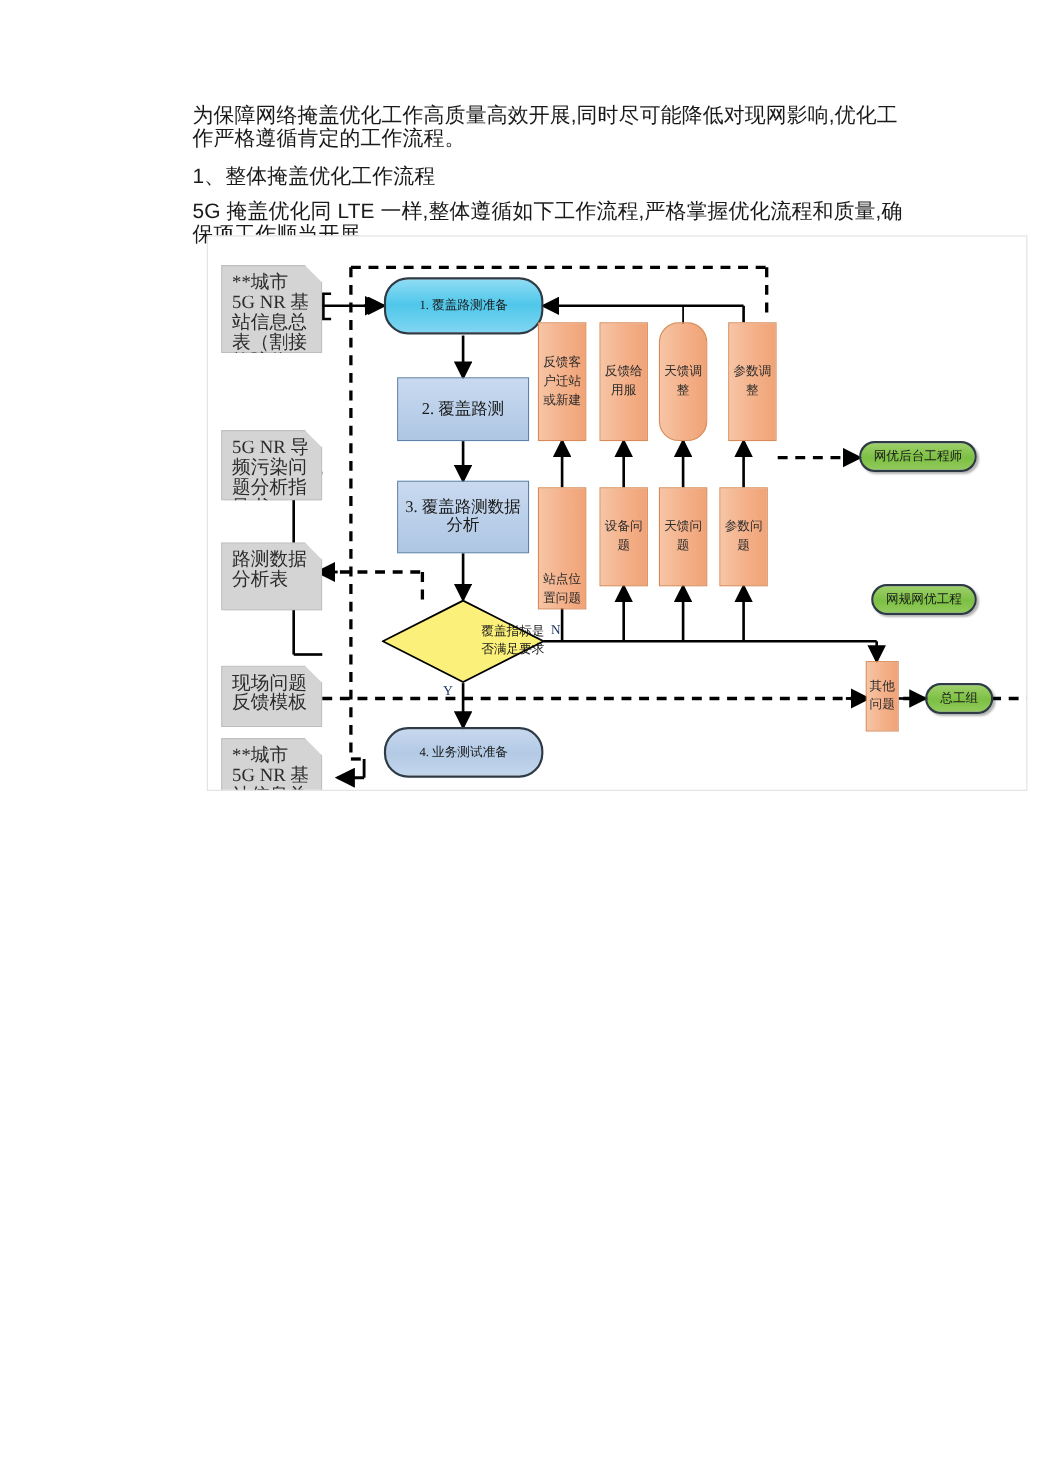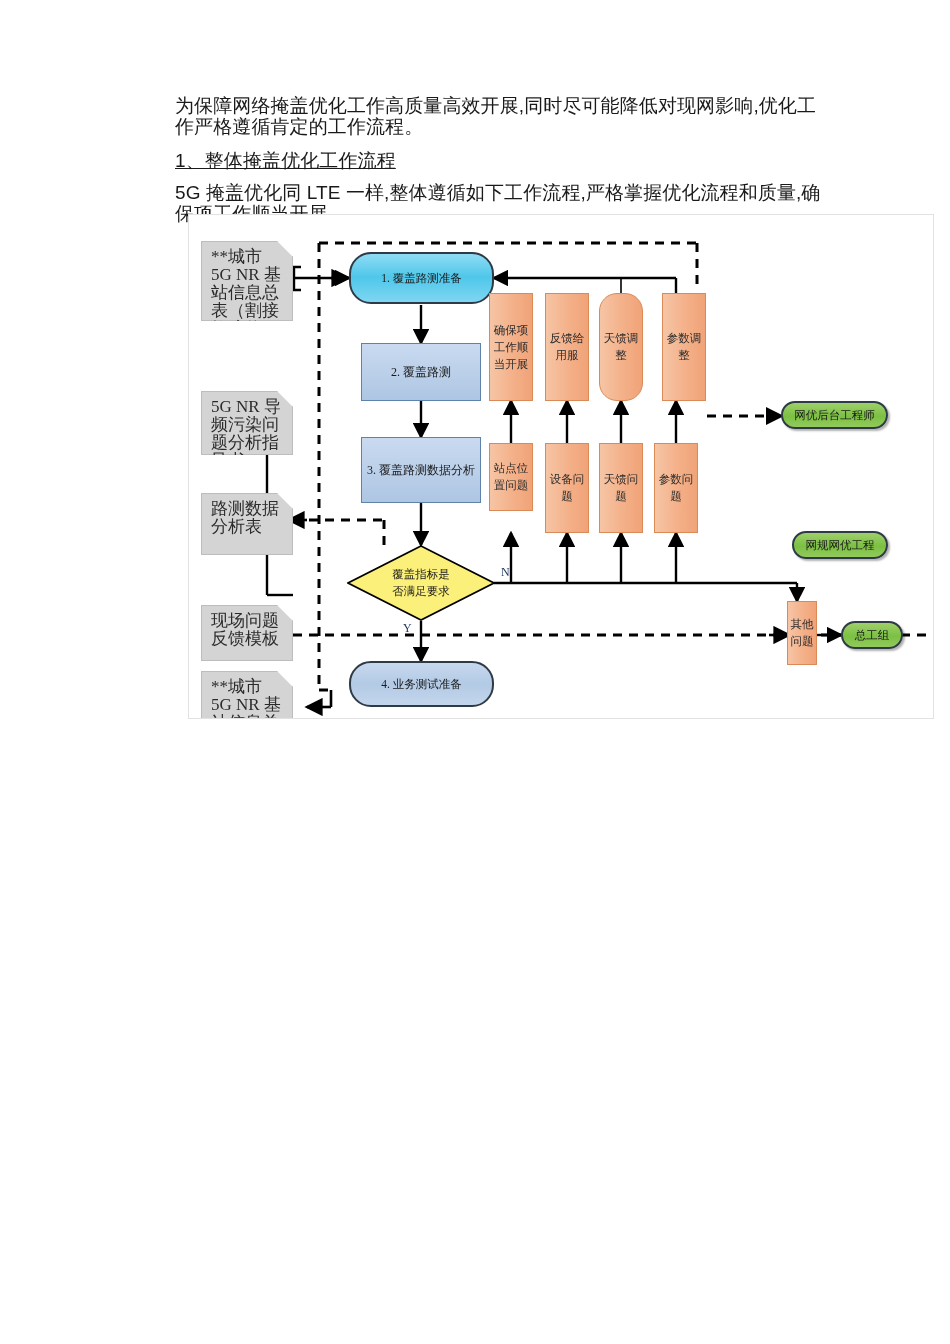--- a/index.html
+++ b/index.html
@@ -22,21 +22,21 @@
     top: 95px;
     width: 660px;
   }
   .para {
     font-size: 19px;
     line-height: 21px;
     color: #1a1a1a;
     margin: 0 0 13px 0;
     letter-spacing: 0.1px;
   }
-  .para.tight { margin-bottom: 11px; text-decoration: underline; }
+  .para.tight { margin-bottom: 11px; }
 
   
   #figure {
     position: absolute;
     left: 188px;
     top: 214px;
     width: 744px;
     height: 503px;
     border: 1px solid #e2e2e2;
     background: #ffffff;
@@ -91,37 +91,37 @@
     background: linear-gradient(180deg,#8fdcf4 0%, #4fc7ea 48%, #7fd6f2 100%);
   }
   .term.blue {
     background: linear-gradient(180deg,#c7d8ee 0%, #b3cae5 50%, #c3d6ec 100%);
   }
 
   
   .proc {
     background: linear-gradient(180deg,#c9daf0 0%, #aec6e3 100%);
     border: 1px solid #5d83ab;
-    font-size: 12px;
+    font-size: 15px;
     line-height: 17px;
     font-family: Liberation Serif, serif;
   }
 
   
   .diamond-wrap {
     position: absolute;
     z-index: 5;
   }
   .diamond-wrap .dlabel {
     position: absolute;
     left: 0; top: 0;
     width: 100%; height: 100%;
     display: flex;
     flex-direction: column;
-    align-items: center;
+    align-items: flex-end;
     justify-content: center;
     font-family: "Liberation Serif", "DejaVu Serif", serif;
     font-size: 11.5px;
     line-height: 17px;
     color: #1a1a1a;
   }
 
   
   .orange {
     background: linear-gradient(90deg,#f6c5a5 0%, #f4b089 55%, #f0a377 100%);
@@ -301,33 +301,33 @@
       </div>
     </div>
     <div class="branch-label" style="left:312px; top:350px;">N</div>
     <div class="branch-label" style="left:214px; top:406px;">Y</div>
 
     <div class="node term blue" style="left:160px; top:446px; width:145px; height:46px;">
       <span>4. 业务测试准备</span>
     </div>
 
     <div class="node orange" style="left:300px; top:78px; width:44px; height:108px;">
-      <span>确保项工作顺当开展</span>
+      <span>反馈客户迁站或新建</span>
     </div>
     <div class="node orange" style="left:356px; top:78px; width:44px; height:108px;">
       <span>反馈给用服</span>
     </div>
     <div class="node orange" style="left:410px; top:78px; width:44px; height:108px;border-radius:18px;">
       <span>天馈调整</span>
     </div>
     <div class="node orange" style="left:473px; top:78px; width:44px; height:108px;">
       <span>参数调整</span>
     </div>
 
-    <div class="node orange" style="left:300px; top:228px; width:44px; height:68px;">
+    <div class="node orange" style="left:300px; top:228px; width:44px; height:111px;align-items:flex-end;">
       <span>站点位置问题</span>
     </div>
     <div class="node orange" style="left:356px; top:228px; width:44px; height:90px;">
       <span>设备问题</span>
     </div>
     <div class="node orange" style="left:410px; top:228px; width:44px; height:90px;">
       <span>天馈问题</span>
     </div>
     <div class="node orange" style="left:465px; top:228px; width:44px; height:90px;">
       <span>参数问题</span>

